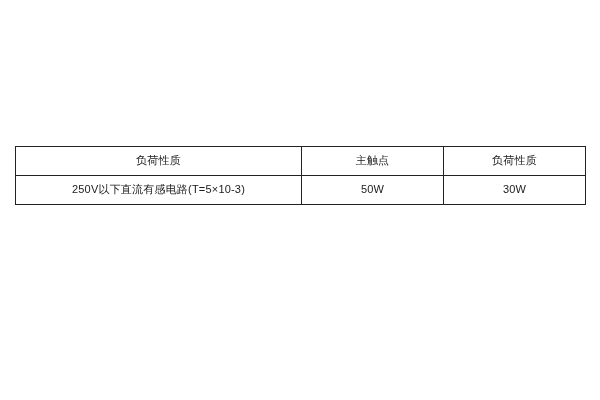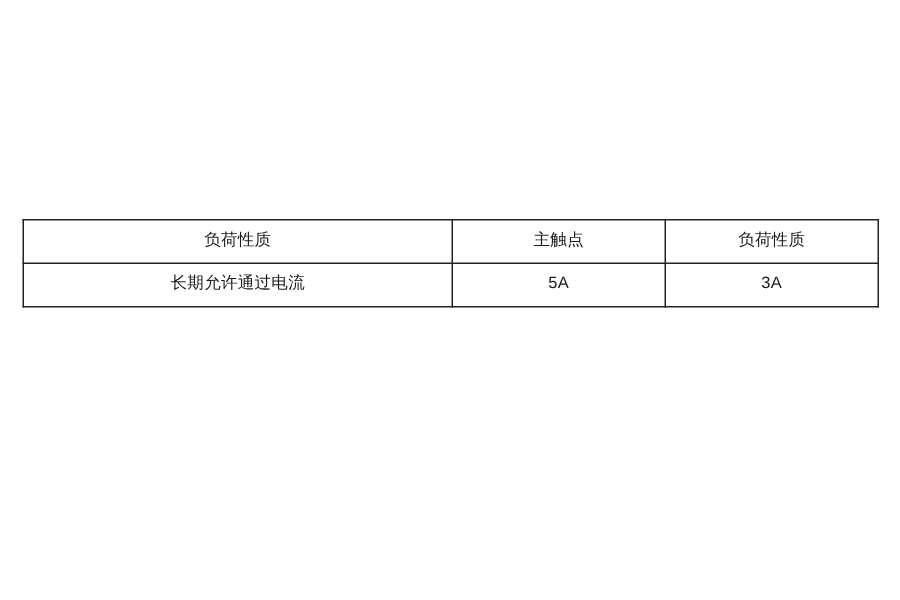--- a/index.html
+++ b/index.html
@@ -59,20 +59,20 @@
         <col class="c1">
         <col class="c2">
       </colgroup>
       <tbody>
         <tr>
           <td>负荷性质</td>
           <td>主触点</td>
           <td>负荷性质</td>
         </tr>
         <tr>
-          <td>长期允许通过电流</td>
-          <td>5A</td>
-          <td>3A</td>
+          <td>250V以下直流有感电路(T=5×10-3)</td>
+          <td>50W</td>
+          <td>30W</td>
         </tr>
       </tbody>
     </table>
   </div>
 </div>
 
 </body></html>

